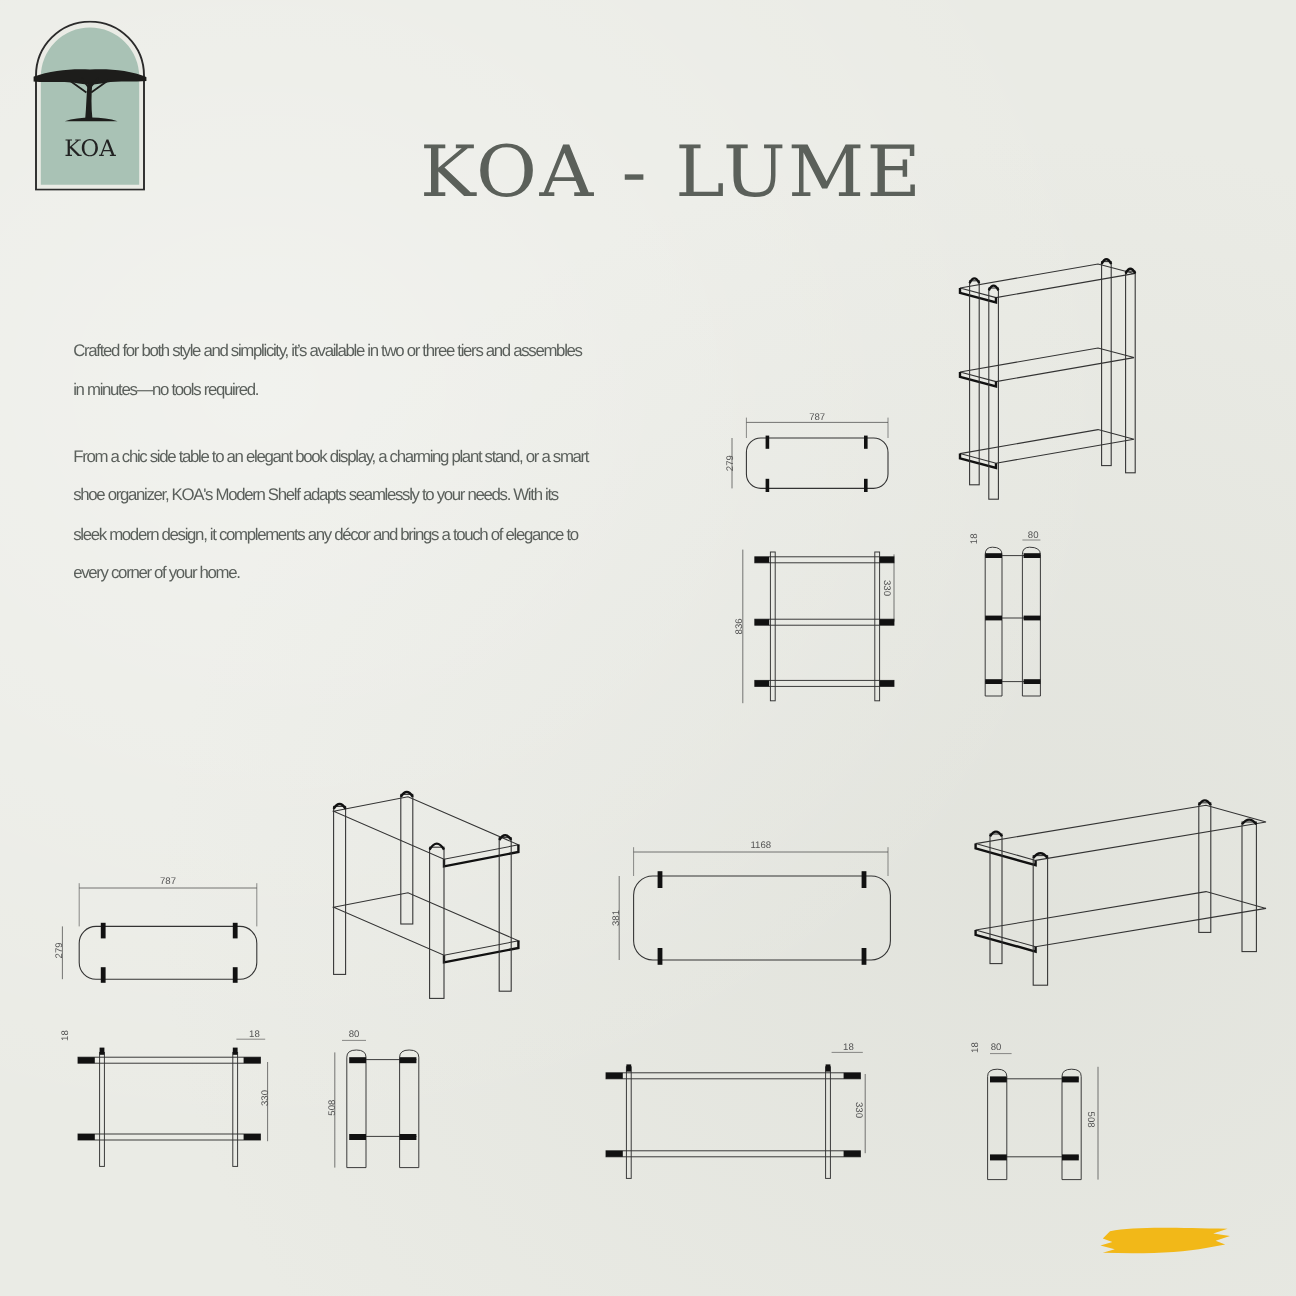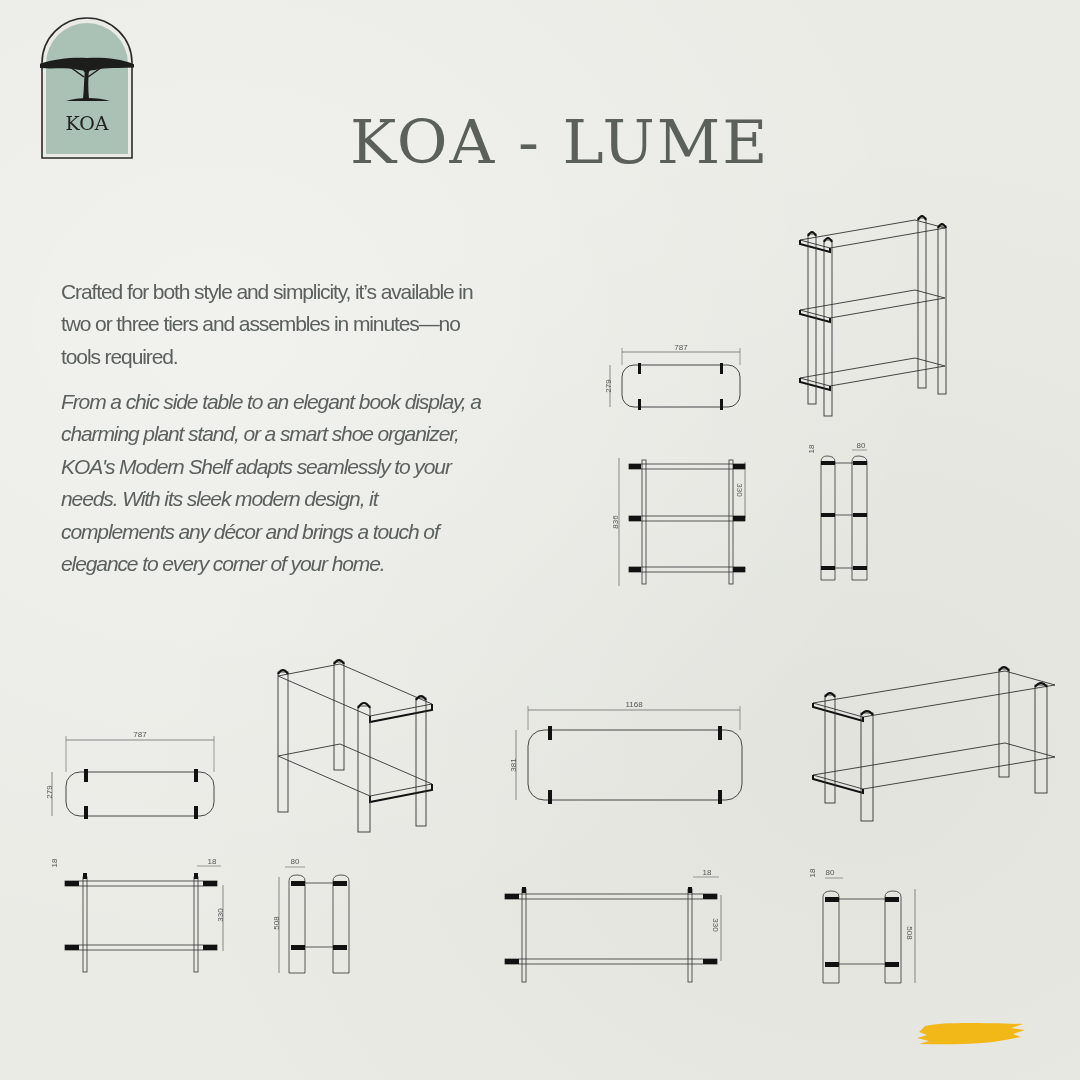--- a/index.html
+++ b/index.html
@@ -1,25 +1,25 @@
 <!DOCTYPE html>
 <html><head>
 <meta charset="utf-8">
 <style>
   html,body{margin:0;padding:0;}
   body{width:1080px;height:1080px;background:#ebece6;position:relative;overflow:hidden;font-family:"Liberation Sans",sans-serif;color:#5b605c;}
   .paper{position:absolute;inset:0;background:
     radial-gradient(ellipse at 20% 30%, rgba(255,255,255,0.35), transparent 60%),
     radial-gradient(ellipse at 80% 70%, rgba(210,212,204,0.35), transparent 60%),
     #eaebe5;}
-  .logo{position:absolute;left:40px;top:17px;width:94px;height:142px;}
+  .logo{position:absolute;left:28px;top:17px;width:94px;height:142px;}
   .title{position:absolute;left:350px;top:108px;width:380px;height:70px;font-family:"DejaVu Serif",serif;font-size:62px;letter-spacing:2px;color:#5b605a;white-space:nowrap;line-height:70px;transform:scaleY(0.95);}
-  .para{position:absolute;left:61px;width:430px;font-size:21px;line-height:32.4px;letter-spacing:-1.1px;color:#5b605c;margin:0;}
+  .para{position:absolute;left:61px;width:430px;font-size:14px;line-height:32.4px;letter-spacing:-1.1px;color:#5b605c;margin:0;}
   .p1{top:276px;}
-  .p2{top:386px;font-style:italic;}
+  .p2{top:364px;}
   .drw{position:absolute;}
   .drw svg{display:block;}
   .dim{font-family:"Liberation Sans",sans-serif;font-size:8px;fill:#555;}
   .brush{position:absolute;left:915px;top:1020px;width:112px;height:28px;}
 </style>
 </head>
 <body>
 
 <div class="paper"></div>
 

